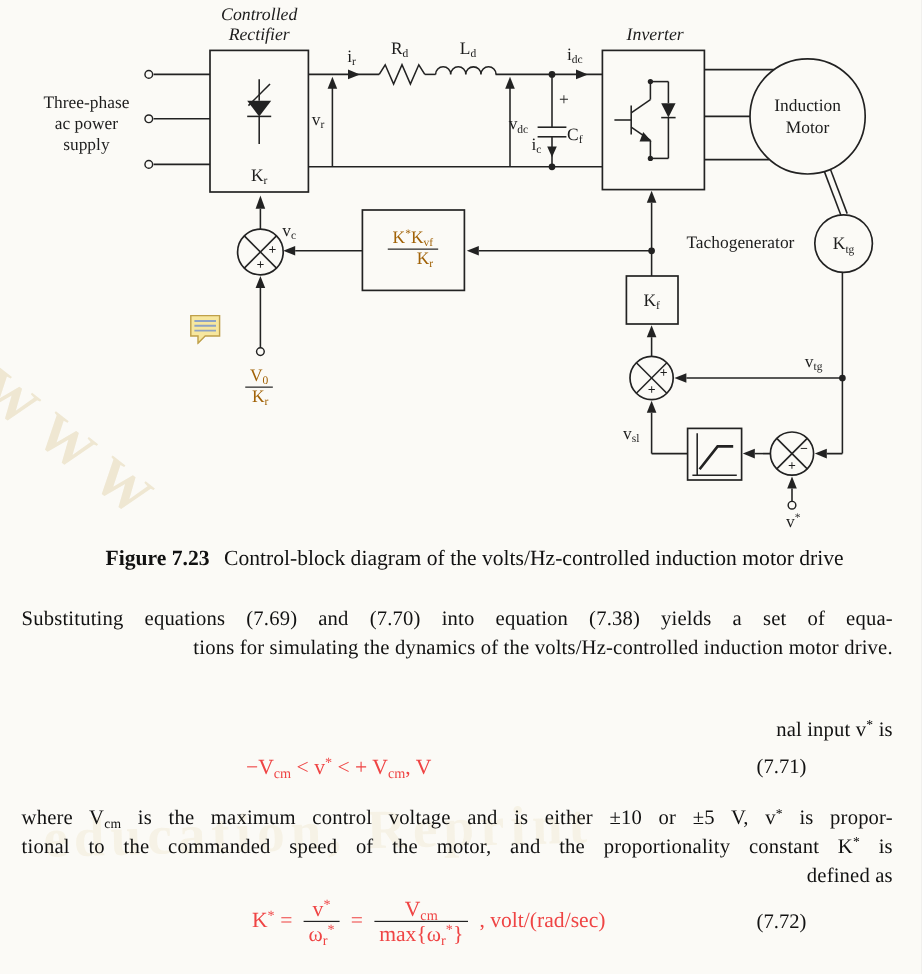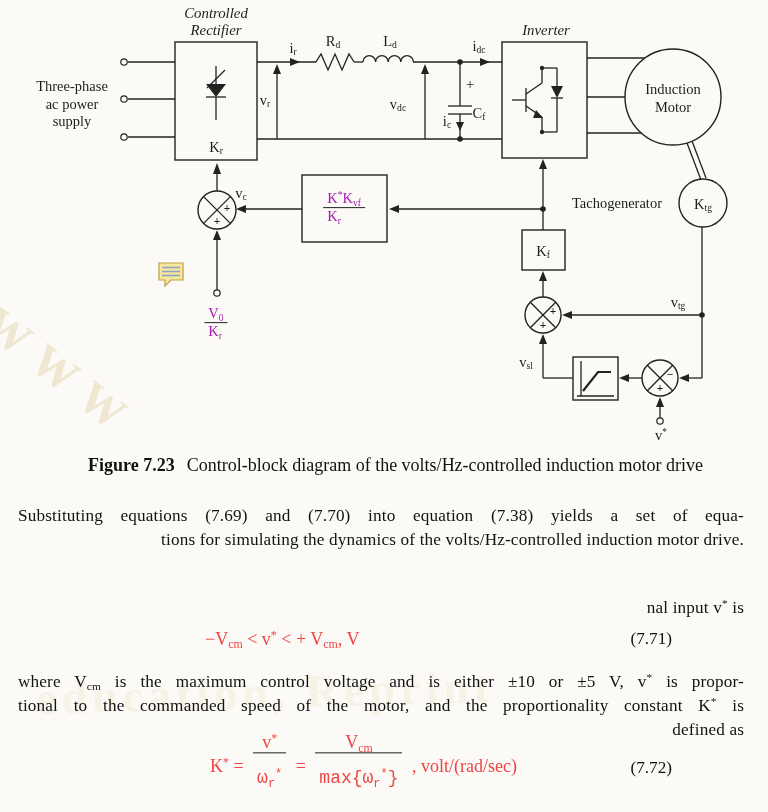--- a/index.html
+++ b/index.html
@@ -4,36 +4,36 @@
 <style>
   html,body{margin:0;padding:0;background:#e8e8e4;}
   .page{position:relative;width:768px;height:812px;background:#fbfaf6;
         font-family:"Liberation Serif",serif;color:#161616;overflow:hidden;}
   sub{font-size:66%;vertical-align:-0.28em;line-height:0;}
   sup{font-size:66%;vertical-align:0.5em;line-height:0;}
   .dlab{position:absolute;transform:translate(-50%,-50%);font-size:14.5px;
         white-space:nowrap;line-height:1;color:#1d1d1d;}
   .blocklab{font-size:14.8px;font-style:italic;}
   .sign{font-size:11.5px;font-weight:bold;}
-  .frac{position:absolute;transform:translate(-50%,-50%);text-align:left;
-        font-size:14.5px;line-height:1.2;color:#a21caf;}
+  .frac{position:absolute;transform:translate(-50%,-50%);text-align:right;
+        font-size:14.5px;line-height:1.2;color:#a16207;}
   .frac .fn{display:block;padding:0 4px;border-bottom:1.2px solid #222;}
   .frac .fd{display:block;padding:0 4px;}
   .caption{position:absolute;left:88px;top:455px;font-size:18px;color:#111;}
   .caption .cl{font-weight:bold;margin-right:12px;}
   .bline{position:absolute;left:18px;width:726px;font-size:17.2px;
          line-height:24px;letter-spacing:0.15px;color:#121212;text-align:right;}
   .just{text-align:justify;text-align-last:justify;}
   .p2lead{font-weight:bold;margin-right:10px;}
   .eqrow{position:absolute;font-size:18px;color:#ef4444;white-space:nowrap;}
   .eqnum{position:absolute;font-size:17.2px;color:#121212;}
   .mfrac{display:inline-block;text-align:center;vertical-align:middle;
          margin:0 5px;line-height:1.12;}
   .mfrac .n{display:block;padding:0 4px;border-bottom:1.4px solid #222;}
-  .mfrac .d{display:block;padding:15px 4px;font-family:Liberation Mono, monospace;}
+  .mfrac .d{display:block;padding:0 4px;}
   .wm-diag{position:absolute;left:6px;top:296px;transform:rotate(38deg);
            transform-origin:0 0;font-size:46px;font-weight:bold;letter-spacing:14px;
            color:rgba(198,162,80,0.22);pointer-events:none;}
   .wm-bottom{position:absolute;left:36px;top:666px;font-size:46px;font-weight:bold;
            letter-spacing:5px;color:rgba(205,172,92,0.10);transform:rotate(-1.5deg);
            pointer-events:none;white-space:nowrap;}
   .note{position:absolute;left:157px;top:261px;width:28px;height:26px;cursor:pointer;}
   svg .ln{stroke:#222;stroke-width:1.3;fill:none;}
   svg .blk{stroke:#222;stroke-width:1.4;fill:#fbfaf6;}
   svg .ah{fill:#222;stroke:none;}
@@ -203,21 +203,21 @@
     <div class="dlab blocklab" style="left:216px;top:30px">Rectifier</div>
     <div class="dlab blocklab" style="left:546px;top:30px">Inverter</div>
     <div class="dlab" style="left:72px;top:86px">Three-phase</div>
     <div class="dlab" style="left:72px;top:104px">ac power</div>
     <div class="dlab" style="left:72px;top:121px">supply</div>
     <div class="dlab" style="left:293px;top:48px">i<sub>r</sub></div>
     <div class="dlab" style="left:333px;top:41px">R<sub>d</sub></div>
     <div class="dlab" style="left:390px;top:41px">L<sub>d</sub></div>
     <div class="dlab" style="left:479px;top:46px">i<sub>dc</sub></div>
     <div class="dlab" style="left:265px;top:100px">v<sub>r</sub></div>
-    <div class="dlab" style="left:398px;top:104px">v<sub>dc</sub></div>
+    <div class="dlab" style="left:432px;top:104px">v<sub>dc</sub></div>
     <div class="dlab" style="left:470px;top:84px">+</div>
     <div class="dlab" style="left:479px;top:113px">C<sub>f</sub></div>
     <div class="dlab" style="left:447px;top:121px">i<sub>c</sub></div>
     <div class="dlab" style="left:216px;top:147px">K<sub>r</sub></div>
     <div class="dlab" style="left:673px;top:89px">Induction</div>
     <div class="dlab" style="left:673px;top:107px">Motor</div>
     <div class="dlab" style="left:617px;top:203px">Tachogenerator</div>
     <div class="dlab" style="left:703px;top:204px">K<sub>tg</sub></div>
     <div class="dlab" style="left:241px;top:193px">v<sub>c</sub></div>
     <div class="dlab" style="left:543px;top:251px">K<sub>f</sub></div>

